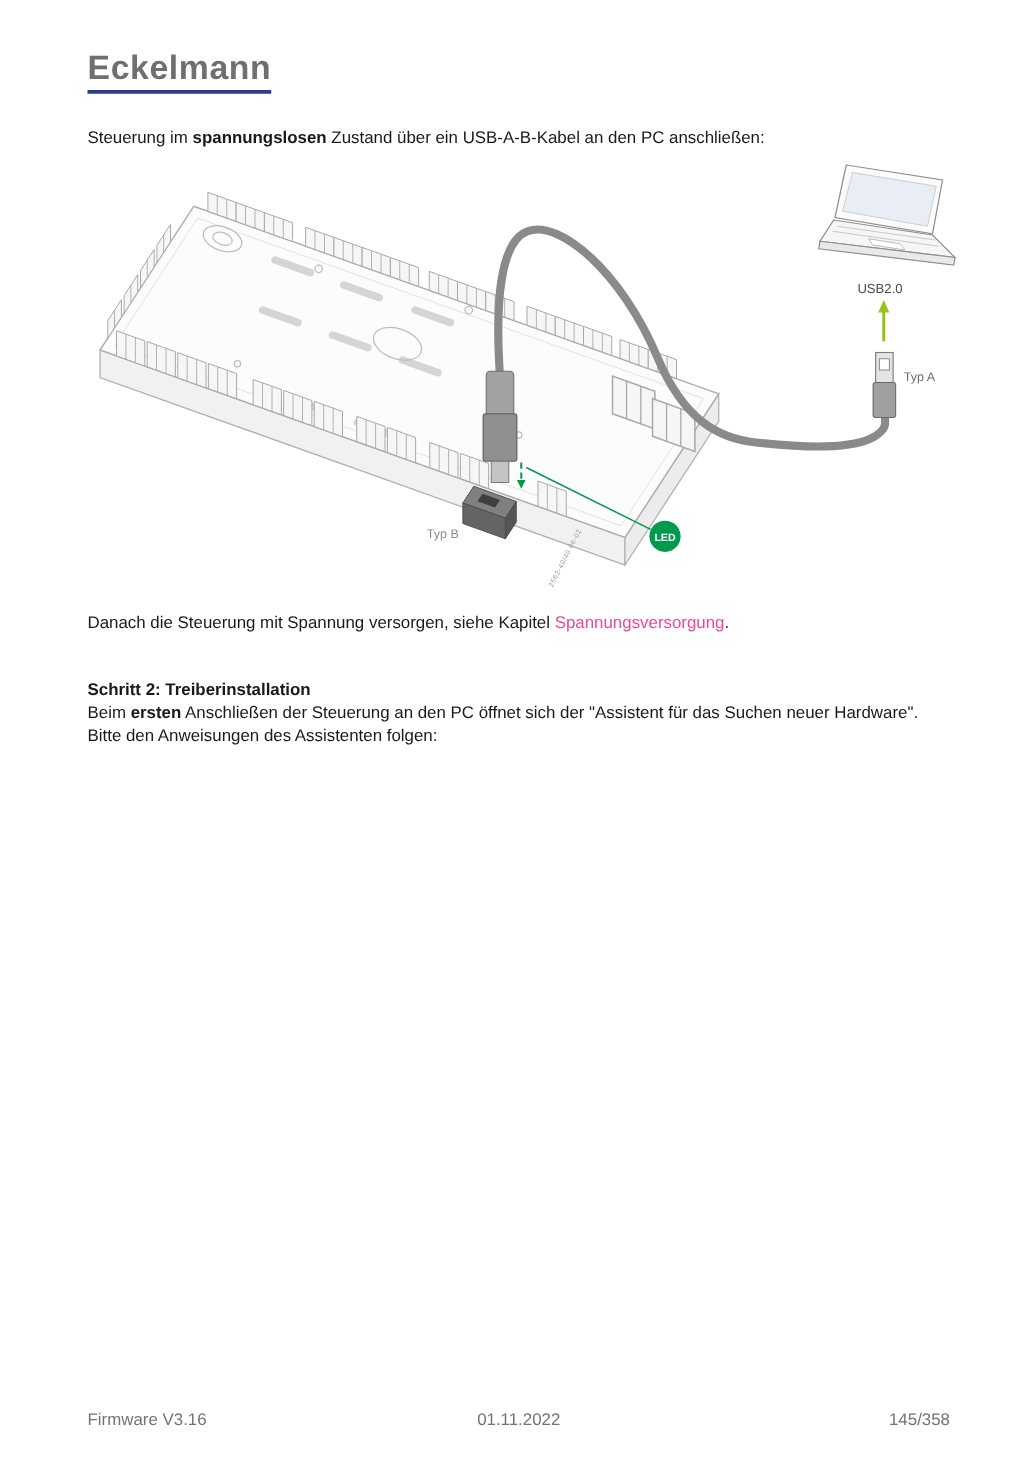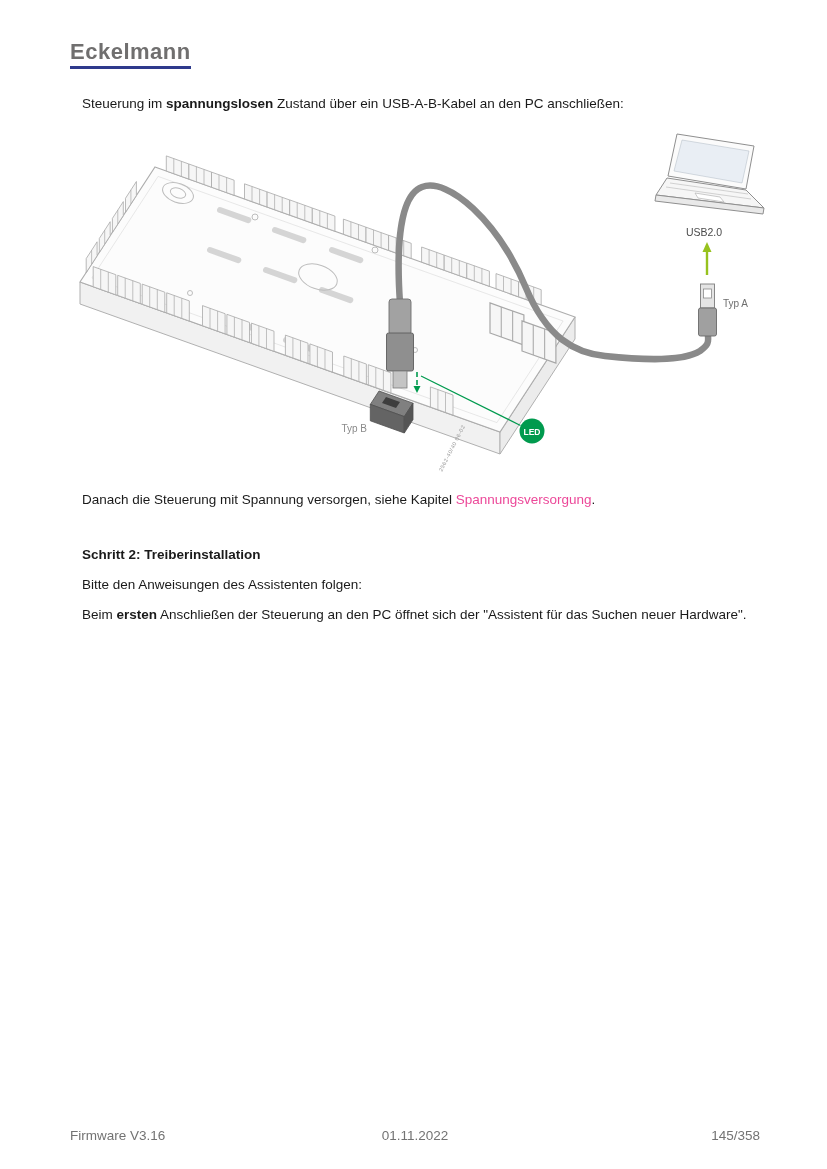--- a/index.html
+++ b/index.html
@@ -1,22 +1,22 @@
 <!DOCTYPE html>
 <html><head>
 <meta charset="utf-8">
 <style>
   html,body{margin:0;padding:0;background:#ffffff;}
   body{font-family:"Liberation Sans", sans-serif; color:#1a1a1a;}
   .page{position:relative;width:827px;height:1169px;background:#fff;overflow:hidden;}
   .content{padding:40px 67px 0 70px;}
   .logo{display:inline-block;}
-  .logo-text{font-size:22px;font-weight:bold;color:#706f6f;letter-spacing:0.5px;line-height:1.1;}
+  .logo-text{font-size:27px;font-weight:bold;color:#706f6f;letter-spacing:0.5px;line-height:1.1;}
   .logo-underline{height:3px;background:#2e3a8c;margin-top:2px;}
-  p{margin:12px;font-size:13.5px;line-height:1.35;}
+  p{margin:0;font-size:13.5px;line-height:1.35;}
   .intro{margin-top:26px;}
   figure{margin:4px 0 0 0;}
   svg{display:block;}
   .after{margin-top:6px;}
   .step{margin-top:36px;}
   .bold{font-weight:bold;}
   a.link{color:#ec4899;text-decoration:none;cursor:pointer;}
   footer{position:absolute;left:70px;right:67px;bottom:26px;display:flex;font-size:13.5px;color:#737373;}
   footer .f-left{flex:1;text-align:left;}
   footer .f-center{flex:1;text-align:center;}
@@ -176,22 +176,22 @@
           <rect x="628.5" y="183" width="18" height="28" rx="2" fill="#a0a0a0" stroke="#6a6a6a" stroke-width="0.9"></rect>
         </g>
         <text x="653" y="182" font-size="10" fill="#6e6e6e">Typ A</text>
       </svg>
     </figure>
 
     <p class="after"><span>Danach die Steuerung mit Spannung versorgen, siehe Kapitel </span><a class="link">Spannungsversorgung</a><span>.</span></p>
 
     <div class="step">
       <p class="bold">Schritt 2: Treiberinstallation</p>
+      <p><span>Beim </span><span class="bold">ersten</span><span> Anschließen der Steuerung an den PC öffnet sich der "Assistent für das Suchen neuer Hardware".</span></p>
       <p>Bitte den Anweisungen des Assistenten folgen:</p>
-      <p><span>Beim </span><span class="bold">ersten</span><span> Anschließen der Steuerung an den PC öffnet sich der "Assistent für das Suchen neuer Hardware".</span></p>
     </div>
 
   </div>
 
   <footer>
     <span class="f-left">Firmware V3.16</span>
     <span class="f-center">01.11.2022</span>
     <span class="f-right">145/358</span>
   </footer>
 </div>

